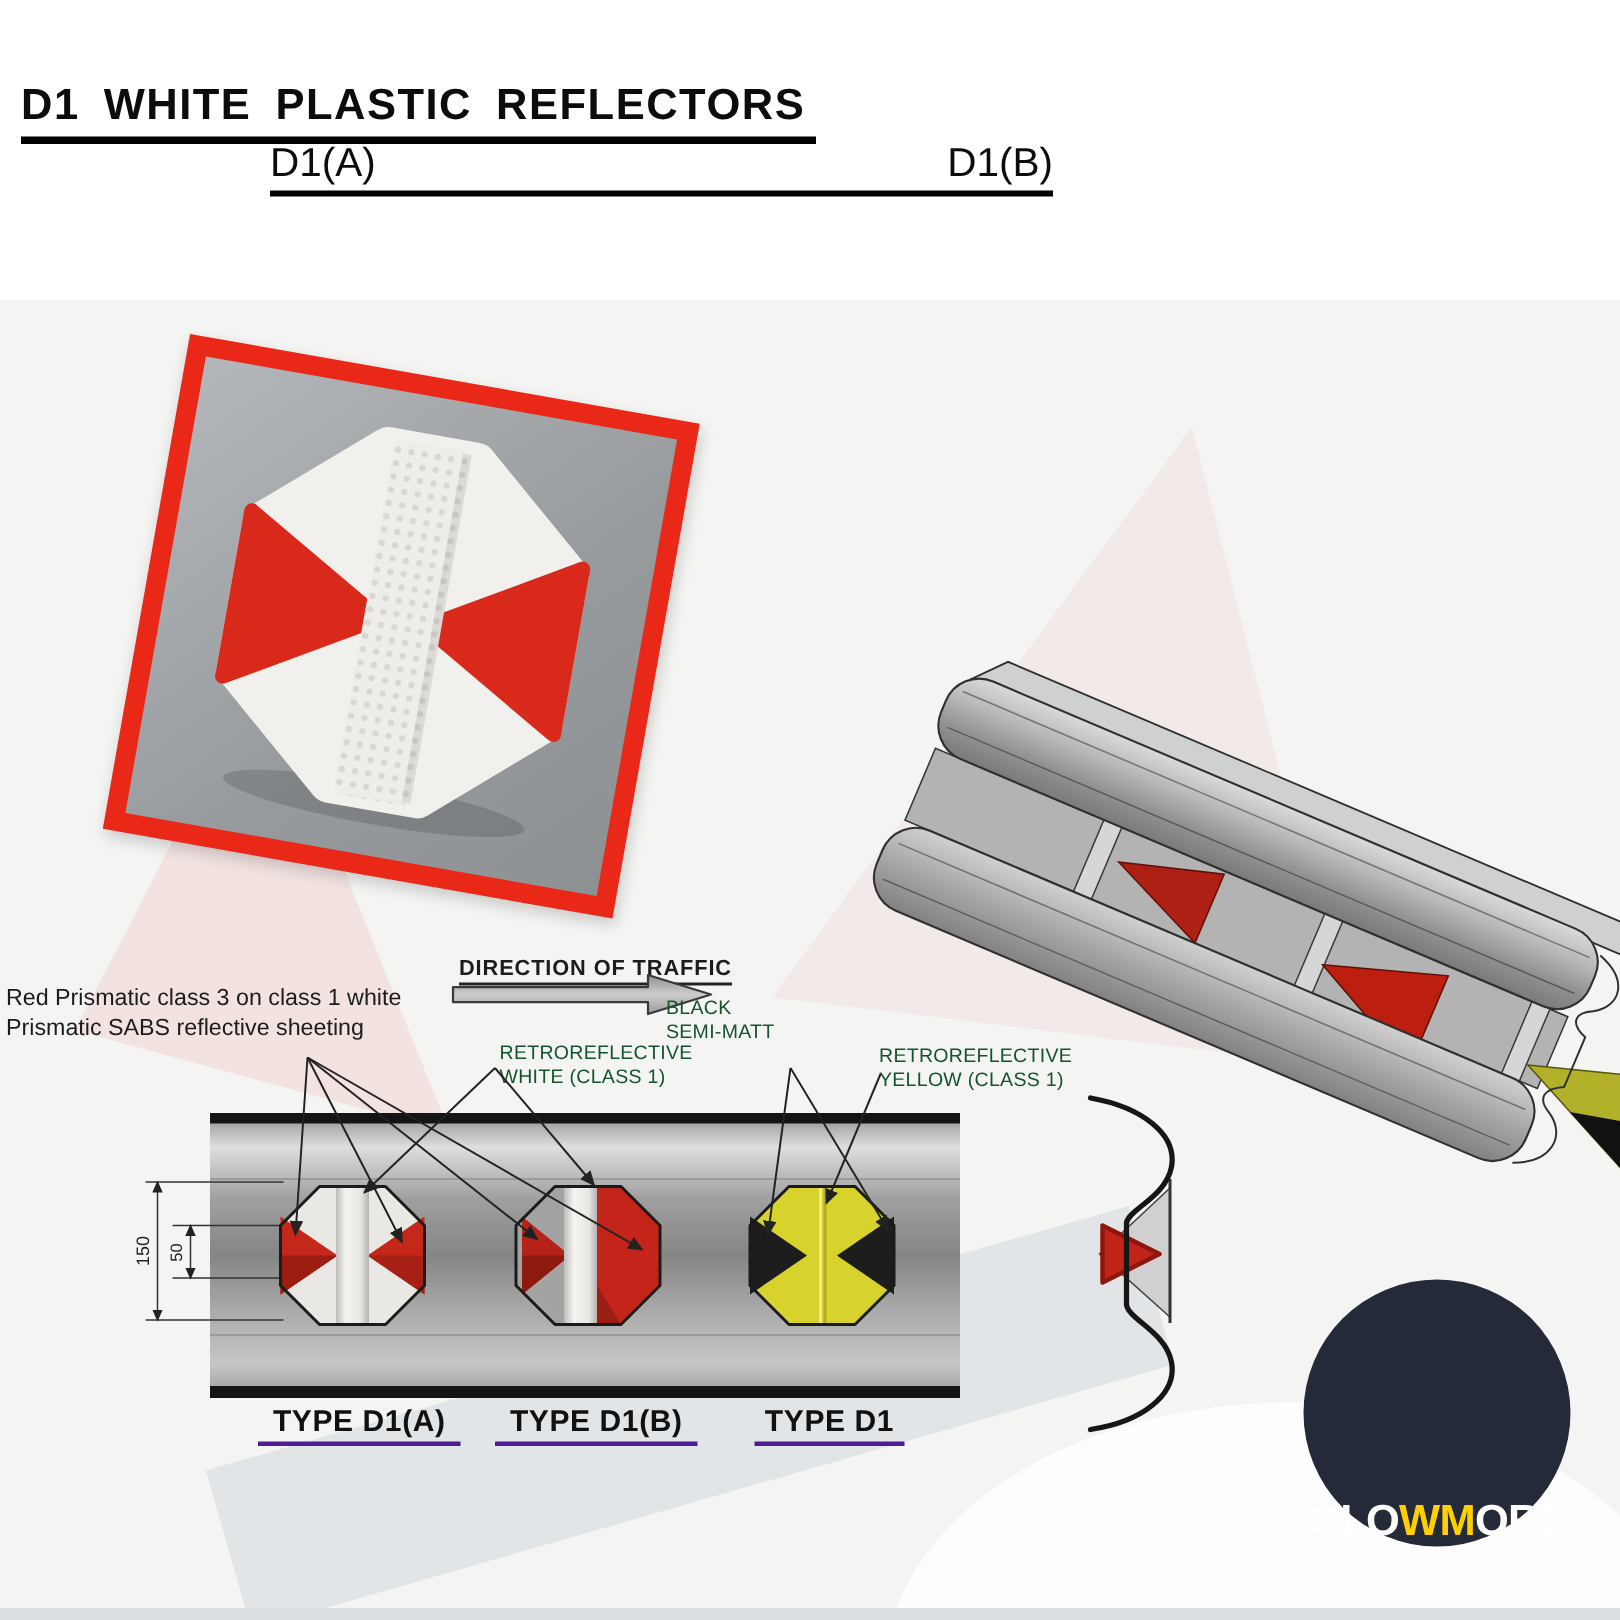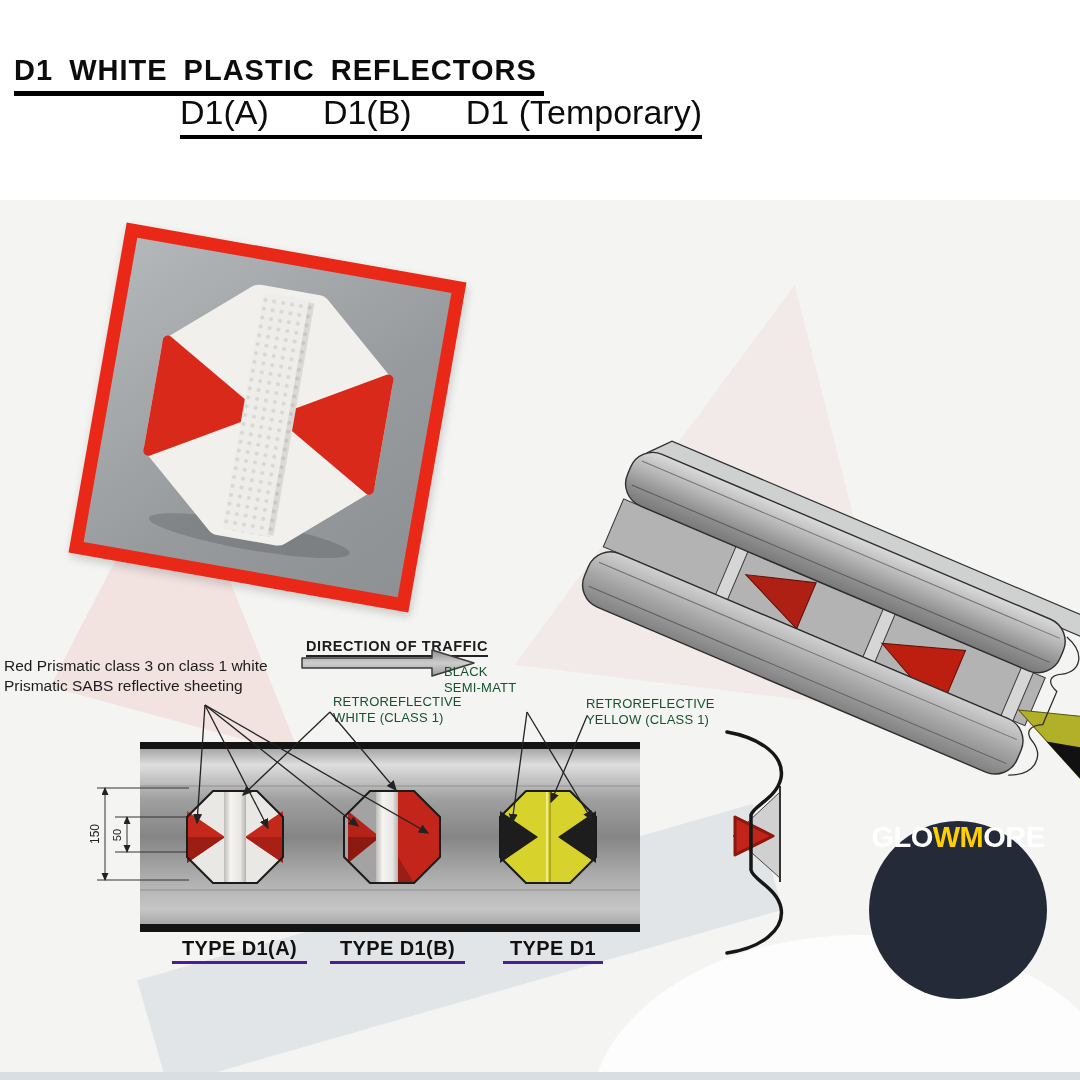--- a/index.html
+++ b/index.html
@@ -10,21 +10,21 @@
   .abs{position:absolute;}
 
   
   #title{
     left:14px;top:54px;width:530px;
     font-size:29px;font-weight:bold;letter-spacing:1px;word-spacing:7px;
     border-bottom:5px solid #000;padding-bottom:4px;color:#0c0c0c;
   }
   #subtitle{
     left:180px;top:93px;width:522px;display:flex;justify-content:space-between;
-    font-size:34px;color:#0c0c0c;border-bottom:4px solid #000;padding-bottom:3px;
+    font-size:27px;color:#0c0c0c;border-bottom:4px solid #000;padding-bottom:3px;
   }
 
   
   #content{left:0;top:200px;width:1080px;height:872px;background:#f4f4f3;overflow:hidden;}
   .wm1{left:50px;top:245px;width:250px;height:310px;
        background:rgba(220,60,45,0.09);clip-path:polygon(50% 0,100% 100%,0 78%);}
   .wm2{left:555px;top:80px;width:390px;height:430px;transform:rotate(12deg);
        background:rgba(220,60,45,0.05);clip-path:polygon(50% 0,100% 92%,0 100%);}
   .wm3{left:140px;top:690px;width:640px;height:110px;transform:rotate(-16deg);
        background:rgba(175,190,205,0.28);}
@@ -39,33 +39,32 @@
 
   
   .note{font-size:15.5px;line-height:1.3;color:#1c1c1c;}
   .callout{font-weight:normal;font-size:13px;line-height:1.2;letter-spacing:.2px;color:#14532d;}
   #dir-label{left:306px;top:438px;font-weight:bold;font-size:14.5px;letter-spacing:.6px;
              border-bottom:2px solid #222;padding-bottom:1px;color:#1c1c1c;}
   .type-label{font-weight:bold;font-size:20px;letter-spacing:.4px;text-align:center;
               border-bottom:3px solid #4c1d95;padding-bottom:1px;color:#111;}
 
   
-  #logo{left:869px;top:621px;width:178px;height:178px;border-radius:50%;
-        background:#252a38;display:flex;align-items:flex-start;justify-content:center;}
+  #logo{left:869px;top:653px;width:178px;height:178px;border-radius:50%;
+        background:#252a38;display:flex;align-items:flex-end;justify-content:center;}
   #logo .t{font-weight:bold;font-size:29px;letter-spacing:-0.5px;color:#ffffff;white-space:nowrap;}
   #logo .y{color:#ffcf00;}
 </style>
 </head>
 <body>
 
 <div class="abs" id="title">D1 WHITE PLASTIC REFLECTORS</div>
 <div class="abs" id="subtitle">
   <span>D1(A)</span>
   <span>D1(B)</span>
-  <span>D1 (Temporary)</span>
 </div>
 
 <div class="abs" id="content">
 
   <div class="abs wm2"></div>
   <div class="abs wm1"></div>
   <div class="abs wm3"></div>
   <div class="abs blob"></div>
 
   <div class="abs" id="photo">

